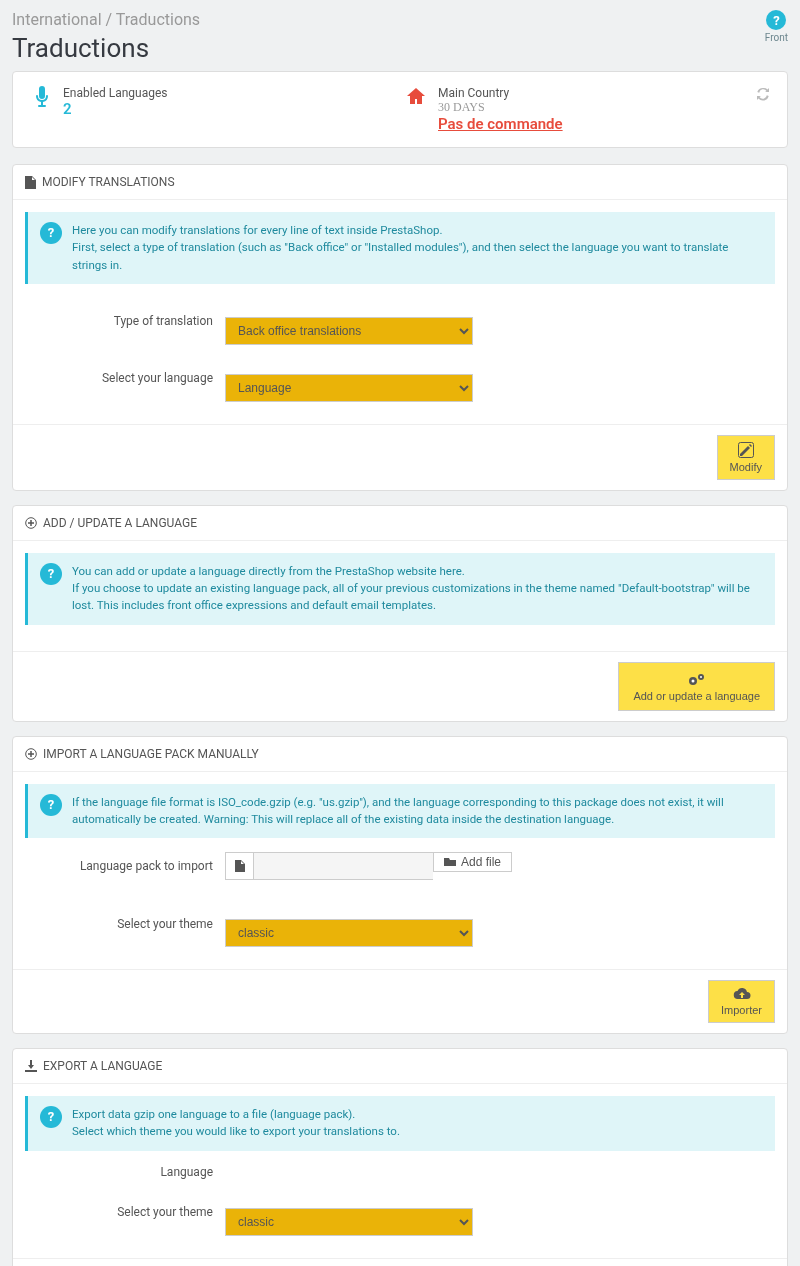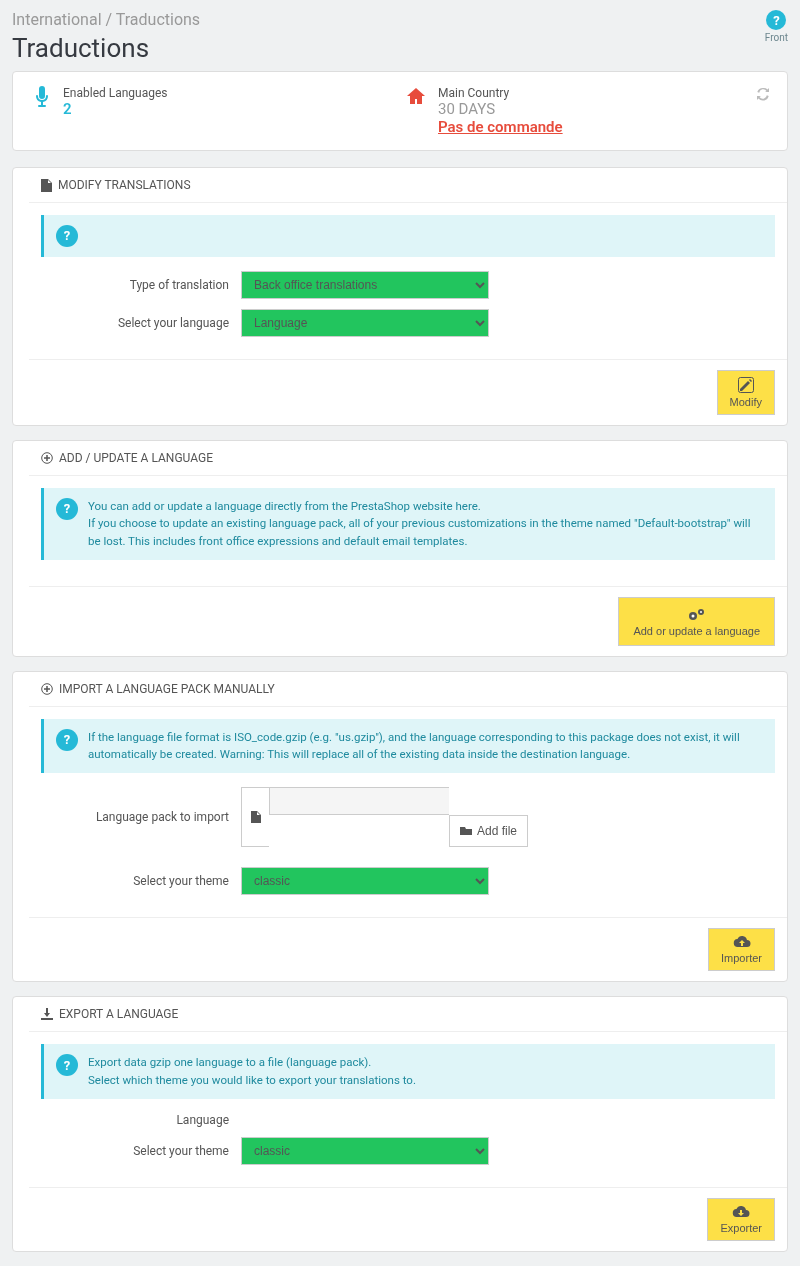--- a/index.html
+++ b/index.html
@@ -11,46 +11,46 @@
 .header-row { display: flex; justify-content: space-between; align-items: flex-start; }
 .help-box { text-align: center; cursor: pointer; }
 .help-icon { width: 20px; height: 20px; border-radius: 50%; background: #25b9d7; color: #fff; display: inline-flex; align-items: center; justify-content: center; font-size: 13px; font-weight: bold; margin-bottom: 2px; }
 .help-text { font-size: 10px; color: #6c868e; }
 
 .stats-card { background: #fff; border: 1px solid #ddd; border-radius: 4px; padding: 14px 20px; margin-bottom: 16px; display: flex; gap: 12px; position: relative; }
 .stat { flex: 1; display: flex; gap: 12px; align-items: flex-start; }
 .stat-icon { font-size: 20px; }
 .stat-body { display: flex; flex-direction: column; }
 .stat-label { font-size: 12px; color: #555; }
-.stat-sub { font-size: 15px; color: #999; }
+.stat-sub { font-size: 12px; color: #999; font-family: Liberation Serif, serif; }
 .stat-value { font-size: 15px; font-weight: 600; }
 .c-blue { color: #25b9d7; }
 .c-red { color: #e74c3c; text-decoration: underline; }
 .c-purple { color: #8e44ad; }
 .refresh-icon { position: absolute; right: 16px; top: 14px; color: #bbb; font-size: 16px; cursor: pointer; }
 
-.panel { background: #fff; border: 1px solid #ddd; border-radius: 4px; margin-bottom: 14px; padding-left: 16px; }
+.panel { background: #fff; border: 1px solid #ddd; border-radius: 4px; margin-bottom: 14px; }
 .panel-heading { padding: 10px 12px; border-bottom: 1px solid #eee; color: #555; font-size: 12px; text-transform: uppercase; display: flex; align-items: center; gap: 6px; }
 .panel-heading .ph-icon { color: #555; font-size: 12px; }
 .panel-body { padding: 12px; }
 .panel-footer { border-top: 1px solid #eee; padding: 10px 12px; display: flex; justify-content: flex-end; }
 
 .info-box { background: #dff5f8; border-left: 3px solid #25b9d7; padding: 10px 12px; margin-bottom: 14px; display: flex; gap: 10px; color: #1f8a9e; font-size: 11.5px; line-height: 1.5; }
 .info-icon { width: 22px; height: 22px; min-width: 22px; border-radius: 50%; background: #25b9d7; color: #fff; display: flex; align-items: center; justify-content: center; font-size: 13px; font-weight: bold; }
 
 .form-row { display: flex; align-items: center; margin-bottom: 10px; }
 .form-label { width: 200px; text-align: right; padding-right: 12px; color: #555; font-size: 12px; }
 .form-label.wide { width: 400px; }
-select { border: 1px solid #ccc; padding: 5px 8px; font-size: 12px; color: #555; background: #22c55e; height: 28px; min-width: 248px; }
+select { border: 1px solid #ccc; padding: 5px 8px; font-size: 12px; color: #555; background: #eab308; height: 28px; min-width: 248px; margin-top: 19px; }
 select.wide { min-width: 378px; }
 
 .file-group { display: flex; align-items: stretch; }
 .file-prefix { width: 28px; border: 1px solid #ccc; border-right: none; background: #fff; display:flex; align-items:center; justify-content:center; color:#555; font-size:12px; }
 .file-input { width: 180px; height: 28px; border: 1px solid #ccc; border-right: none; background: #f5f5f5; }
-.file-btn { height: 32px; border: 1px solid #ccc; background: #fff; padding: 0 10px; font-size: 12px; color: #555; cursor: pointer; display: flex; align-items: center; gap: 5px; margin-top: 28px; }
+.file-btn { height: 20px; border: 1px solid #ccc; background: #fff; padding: 0 10px; font-size: 12px; color: #555; cursor: pointer; display: flex; align-items: center; gap: 5px; }
 
 .btn { border: 1px solid #ccc; background: #fde047; padding: 6px 12px; font-size: 11px; color: #555; cursor: pointer; display: flex; flex-direction: column; align-items: center; gap: 3px; min-width: 38px; }
 .btn-icon { font-size: 16px; color: #555; }
 .btn-lg { padding: 8px 14px; }
 
 svg { display: block; }
 </style>
 </head>
 <body>
 
@@ -106,20 +106,24 @@
       <span class="ph-icon">
         <svg width="11" height="13" viewBox="0 0 11 13">
             <path fill="#555" d="M0 0v13h11V4L7 0H0zm7 1l3 3H7V1z"></path>
           </svg>
       </span>
       <span>MODIFY TRANSLATIONS</span>
     </div>
     <div class="panel-body">
       <div class="info-box">
         <div class="info-icon">?</div>
+        <div>
+          <div>Here you can modify translations for every line of text inside PrestaShop.</div>
+          <div>First, select a type of translation (such as "Back office" or "Installed modules"), and then select the language you want to translate strings in.</div>
+        </div>
       </div>
       <div class="form-row">
         <div class="form-label">Type of translation</div>
         <select><option>Back office translations</option></select>
       </div>
       <div class="form-row">
         <div class="form-label">Select your language</div>
         <select><option>Language</option></select>
       </div>
     </div>

